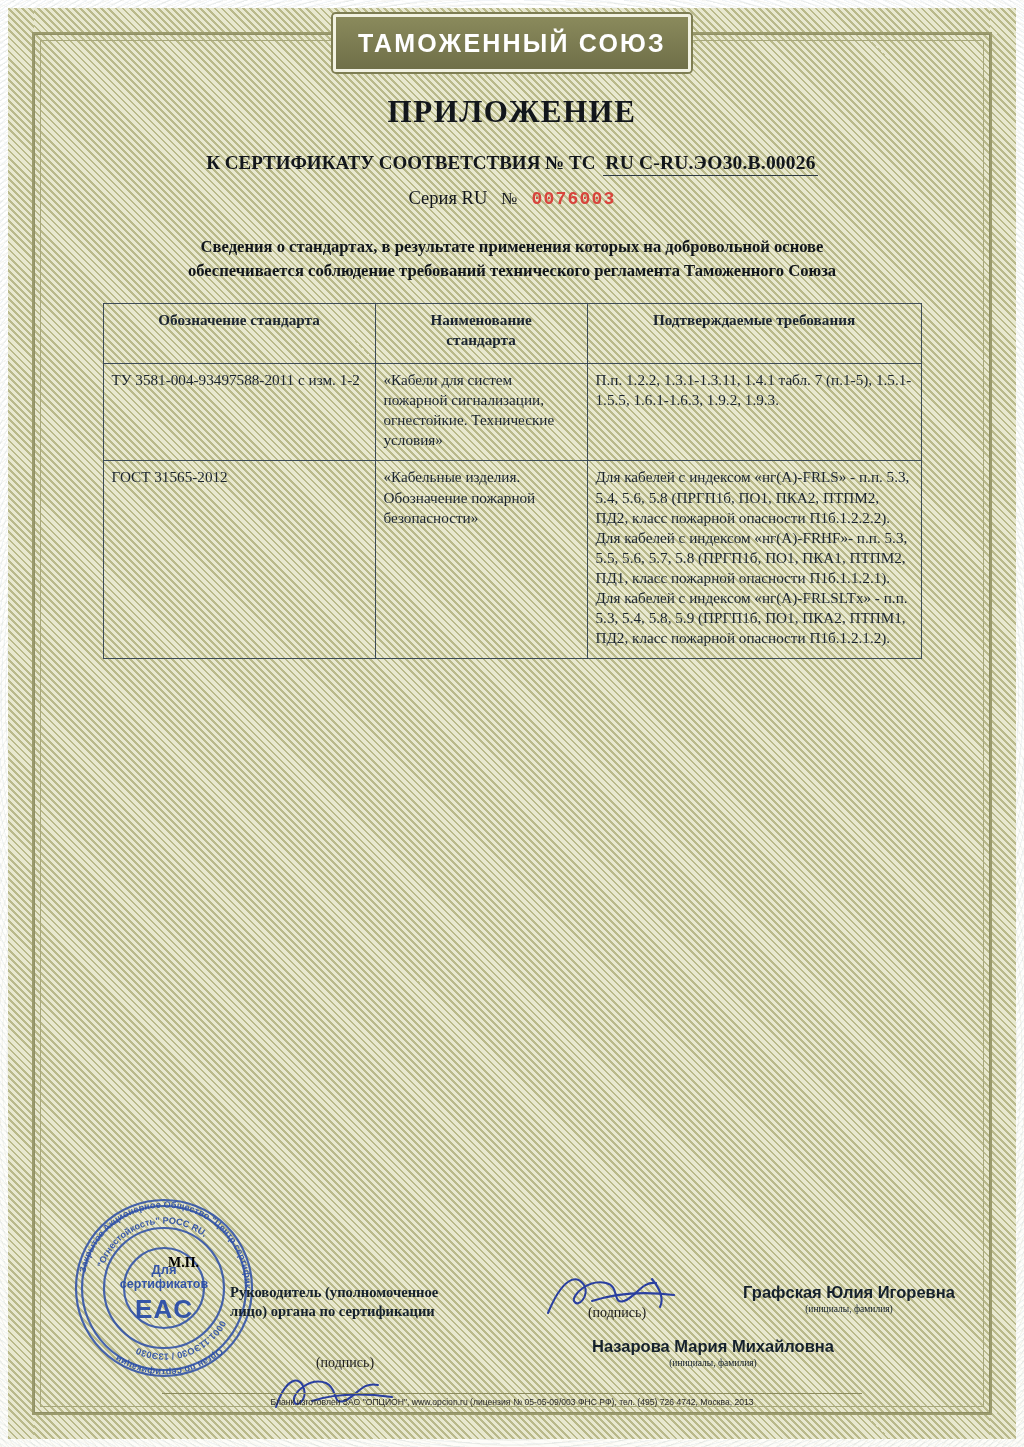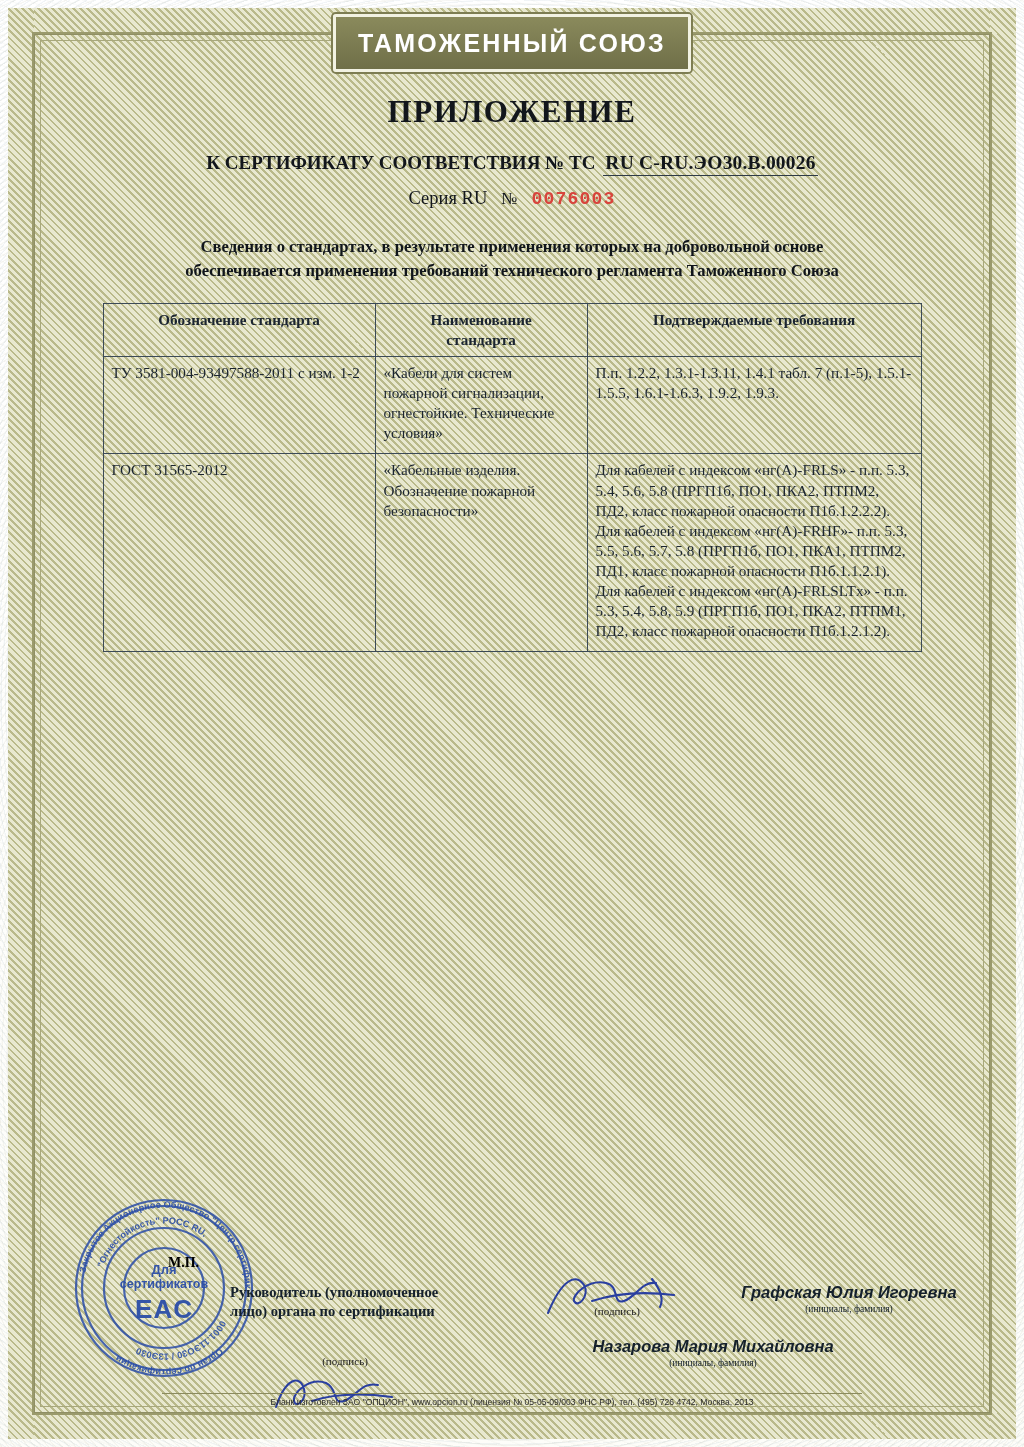--- a/index.html
+++ b/index.html
@@ -157,21 +157,21 @@
     border: 1px solid #3b4a57;
     vertical-align: top;
     padding: 6px 8px 10px 8px;
     font-size: 15.2px;
     line-height: 1.32;
     color: #1a2430;
   }
   table.std-table th {
     text-align: center;
     font-weight: bold;
-    padding-bottom: 6px;
+    padding-bottom: 13px;
   }
   col.c1 { width: 272px; }
   col.c2 { width: 212px; }
   col.c3 { width: 334px; }
   .cell-p { margin: 0; }
   .cell-p + .cell-p { margin-top: 0px; }
 
   
   .stamp {
     position: absolute;
@@ -201,33 +201,32 @@
     font-size: 14.6px;
     line-height: 1.3;
     font-weight: bold;
   }
   .sig-mid {
     width: 230px;
     position: relative;
     text-align: center;
   }
   .sig-caption {
-    font-size: 11px;
+    font-size: 14px;
     color: #222;
     margin-top: 22px;
   }
   .sig-right {
     flex: 1;
     text-align: center;
   }
   .sig-name {
     font-size: 16.5px;
     font-weight: bold;
     font-family: "Liberation Sans", sans-serif;
-    font-style: italic;
   }
   .sig-sub {
     font-size: 9.5px;
     margin-top: 2px;
   }
   .mp {
     position: absolute;
     left: 168px;
     top: 1255px;
     font-size: 14px;
@@ -287,21 +286,21 @@
     </div>
 
     <div class="series-row">
       <span class="series-label">Серия RU</span>
       <span class="no-sign">№</span>
       <span class="series-number">0076003</span>
     </div>
 
     <div class="lead">
       <div>Сведения о стандартах, в результате применения которых на добровольной основе</div>
-      <div>обеспечивается применения требований технического регламента Таможенного Союза</div>
+      <div>обеспечивается соблюдение требований технического регламента Таможенного Союза</div>
     </div>
 
     <table class="std-table">
       <colgroup>
         <col class="c1">
           <col class="c2">
           <col class="c3">
       </colgroup>
       <thead>
         <tr>

